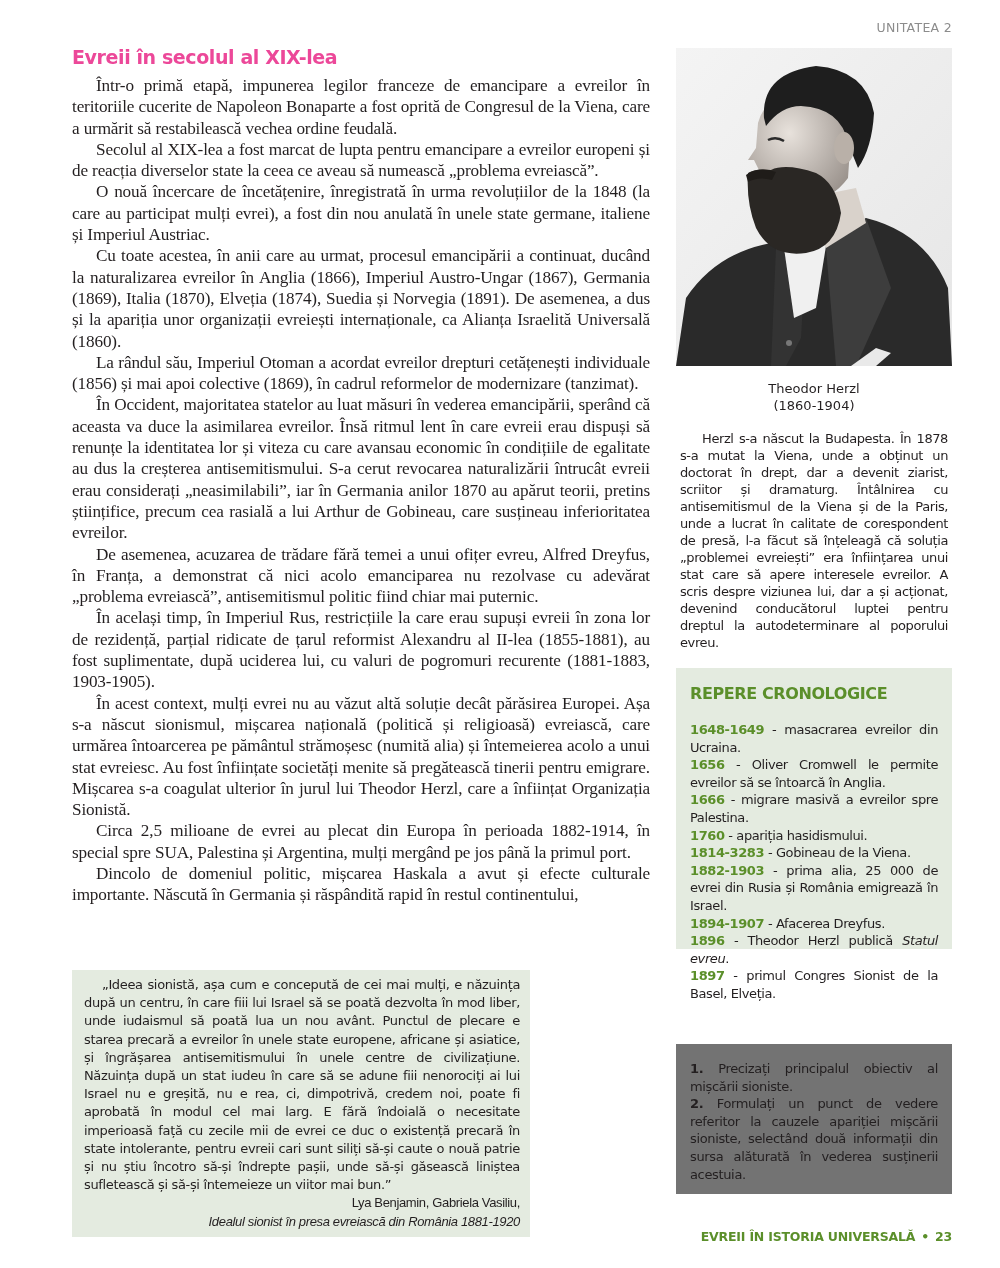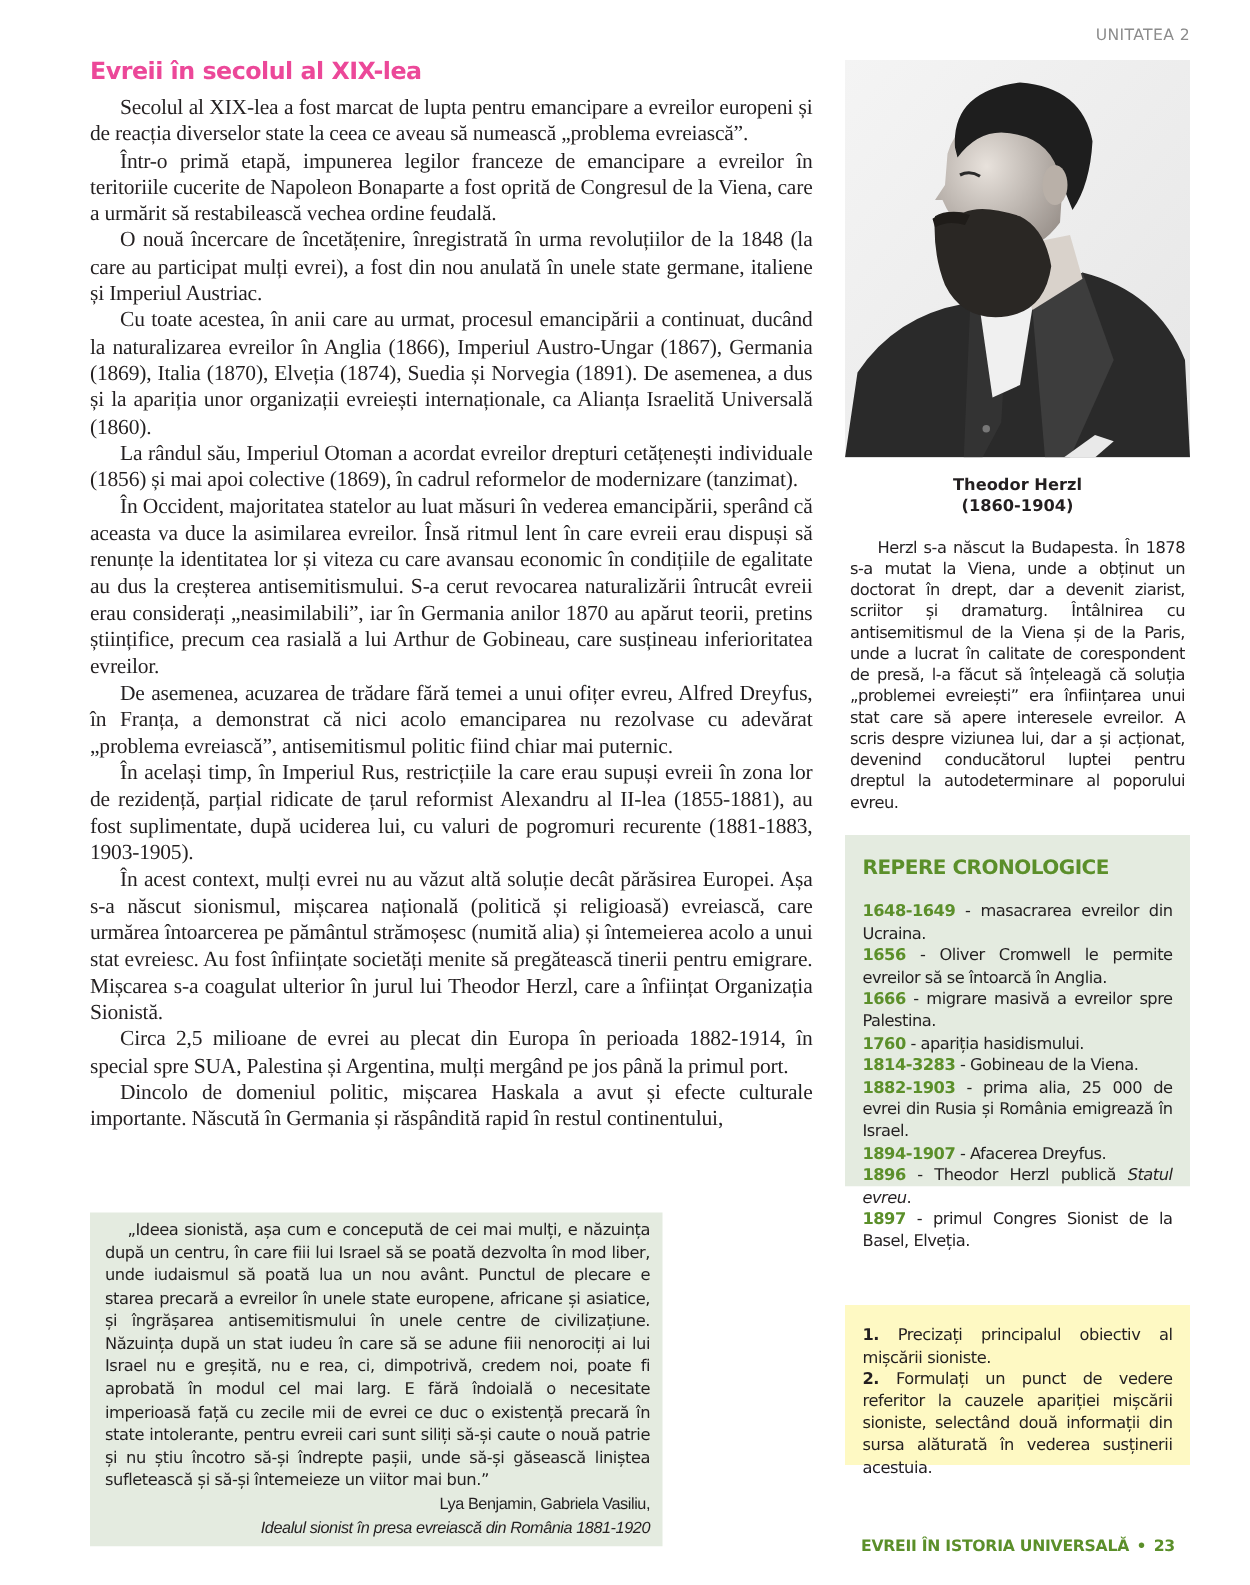--- a/index.html
+++ b/index.html
@@ -7,42 +7,42 @@
   .unit-label { position: absolute; top: 20px; right: 48px; font-family: "DejaVu Sans", sans-serif; font-weight: normal; font-size: 12.5px; color: #8c8c8c; letter-spacing: 0.3px; }
   .main-col { position: absolute; left: 72px; top: 46px; width: 578px; }
   .page-title { font-family: "DejaVu Sans", sans-serif; font-weight: bold; font-size: 19px; color: #ec4899; margin: 0 0 7px 0; letter-spacing: -0.4px; }
   .body-text { font-family: "Liberation Serif", serif; font-size: 17.2px; line-height: 21.3px; text-align: justify; margin: 0; text-indent: 24px; letter-spacing: -0.15px; }
   .quote-box { position: absolute; left: 72px; top: 970px; width: 458px; background: #e4ebe0; padding: 6px 10px 6px 12px; box-sizing: border-box; }
   .quote-text { font-family: "DejaVu Sans", sans-serif; font-size: 13px; line-height: 18.2px; text-align: justify; text-indent: 18px; margin: 0; color: #231f20; letter-spacing: -0.35px; }
   .quote-source { font-family: Liberation Sans, sans-serif; font-size: 13px; line-height: 18.2px; text-align: right; margin: 0; letter-spacing: -0.35px; }
   .quote-source .italic { font-style: italic; }
   .side-col { position: absolute; left: 676px; top: 48px; width: 276px; }
   .portrait { width: 276px; height: 318px; background: #f2f2f2; overflow: hidden; position: relative; }
-  .caption { font-family: "DejaVu Sans", sans-serif; font-weight: bold; font-size: 13px; line-height: 17px; text-align: center; margin-top: 14px; color: #231f20; }
+  .caption { font-family: "DejaVu Sans", sans-serif; font-weight: normal; font-size: 13px; line-height: 17px; text-align: center; margin-top: 14px; color: #231f20; }
   .bio-text { font-family: "DejaVu Sans", sans-serif; font-size: 13px; line-height: 17px; text-align: justify; text-indent: 22px; margin: 16px 0 0 4px; width: 268px; letter-spacing: -0.4px; }
   .chron-box { position: absolute; left: 676px; top: 668px; width: 276px; background: #e4ebe0; padding: 14px 14px 14px 14px; box-sizing: border-box; height: 281px; }
   .chron-title { font-family: "DejaVu Sans", sans-serif; font-weight: bold; font-size: 16px; color: #5b8f2a; margin: 2px 0 18px 0; letter-spacing: -0.4px; }
   .chron-item { font-family: "DejaVu Sans", sans-serif; font-size: 13px; line-height: 17.6px; text-align: justify; margin: 0; letter-spacing: -0.4px; }
   .chron-year { font-weight: bold; color: #5b8f2a; }
   .chron-item .italic { font-style: italic; }
-  .q-box { position: absolute; left: 676px; top: 1044px; width: 276px; height: 128px; background: #fef9c3; padding: 16px 14px 10px 14px; box-sizing: border-box; }
+  .q-box { position: absolute; left: 676px; top: 1044px; width: 276px; height: 150px; background: #737373; padding: 16px 14px 10px 14px; box-sizing: border-box; }
   .q-item { font-family: "DejaVu Sans", sans-serif; font-size: 13px; line-height: 17.6px; text-align: justify; margin: 0; letter-spacing: -0.35px; }
   .q-num { font-weight: bold; }
-  .footer { position: absolute; right: 60px; top: 1229px; font-family: "DejaVu Sans", sans-serif; font-weight: bold; font-size: 12.5px; color: #5b8f2a; letter-spacing: -0.2px; }
+  .footer { position: absolute; right: 48px; top: 1229px; font-family: "DejaVu Sans", sans-serif; font-weight: bold; font-size: 12.5px; color: #5b8f2a; letter-spacing: -0.2px; }
   .footer .dot { margin: 0 6px; }
 </style>
 </head>
 <body>
 
 <div class="unit-label">UNITATEA 2</div>
 
 <div class="main-col">
   <h1 class="page-title">Evreii în secolul al XIX-lea</h1>
+  <p class="body-text">Într-o primă etapă, impunerea legilor franceze de emancipare a evreilor în teritoriile cucerite de Napoleon Bonaparte a fost oprită de Congresul de la Viena, care a urmărit să restabilească vechea ordine feudală.</p>
   <p class="body-text">Secolul al XIX-lea a fost marcat de lupta pentru emancipare a evreilor europeni și de reacția diverselor state la ceea ce aveau să numească „problema evreiască”.</p>
-  <p class="body-text">Într-o primă etapă, impunerea legilor franceze de emancipare a evreilor în teritoriile cucerite de Napoleon Bonaparte a fost oprită de Congresul de la Viena, care a urmărit să restabilească vechea ordine feudală.</p>
   <p class="body-text">O nouă încercare de încetățenire, înregistrată în urma revoluțiilor de la 1848 (la care au participat mulți evrei), a fost din nou anulată în unele state germane, italiene și Imperiul Austriac.</p>
   <p class="body-text">Cu toate acestea, în anii care au urmat, procesul emancipării a continuat, ducând la naturalizarea evreilor în Anglia (1866), Imperiul Austro-Ungar (1867), Germania (1869), Italia (1870), Elveția (1874), Suedia și Norvegia (1891). De asemenea, a dus și la apariția unor organizații evreiești internaționale, ca Alianța Israelită Universală (1860).</p>
   <p class="body-text">La rândul său, Imperiul Otoman a acordat evreilor drepturi cetățenești individuale (1856) și mai apoi colective (1869), în cadrul reformelor de modernizare (tanzimat).</p>
   <p class="body-text">În Occident, majoritatea statelor au luat măsuri în vederea emancipării, sperând că aceasta va duce la asimilarea evreilor. Însă ritmul lent în care evreii erau dispuși să renunțe la identitatea lor și viteza cu care avansau economic în condițiile de egalitate au dus la creșterea antisemitismului. S-a cerut revocarea naturalizării întrucât evreii erau considerați „neasimilabili”, iar în Germania anilor 1870 au apărut teorii, pretins științifice, precum cea rasială a lui Arthur de Gobineau, care susțineau inferioritatea evreilor.</p>
   <p class="body-text">De asemenea, acuzarea de trădare fără temei a unui ofițer evreu, Alfred Dreyfus, în Franța, a demonstrat că nici acolo emanciparea nu rezolvase cu adevărat „problema evreiască”, antisemitismul politic fiind chiar mai puternic.</p>
   <p class="body-text">În același timp, în Imperiul Rus, restricțiile la care erau supuși evreii în zona lor de rezidență, parțial ridicate de țarul reformist Alexandru al II-lea (1855-1881), au fost suplimentate, după uciderea lui, cu valuri de pogromuri recurente (1881-1883, 1903-1905).</p>
   <p class="body-text">În acest context, mulți evrei nu au văzut altă soluție decât părăsirea Europei. Așa s-a născut sionismul, mișcarea națională (politică și religioasă) evreiască, care urmărea întoarcerea pe pământul strămoșesc (numită alia) și întemeierea acolo a unui stat evreiesc. Au fost înființate societăți menite să pregătească tinerii pentru emigrare. Mișcarea s-a coagulat ulterior în jurul lui Theodor Herzl, care a înființat Organizația Sionistă.</p>
   <p class="body-text">Circa 2,5 milioane de evrei au plecat din Europa în perioada 1882-1914, în special spre SUA, Palestina și Argentina, mulți mergând pe jos până la primul port.</p>
   <p class="body-text">Dincolo de domeniul politic, mișcarea Haskala a avut și efecte culturale importante. Născută în Germania și răspândită rapid în restul continentului,</p>
 </div>

